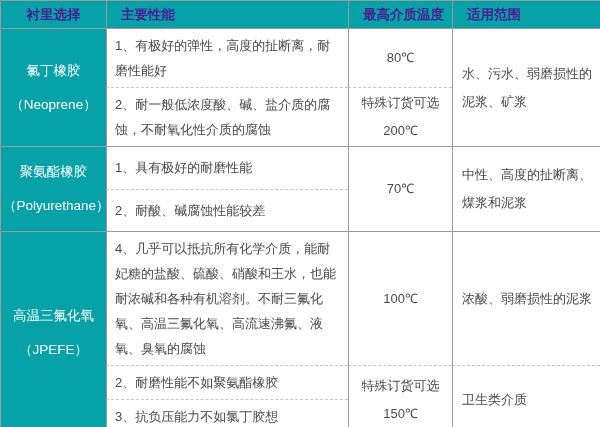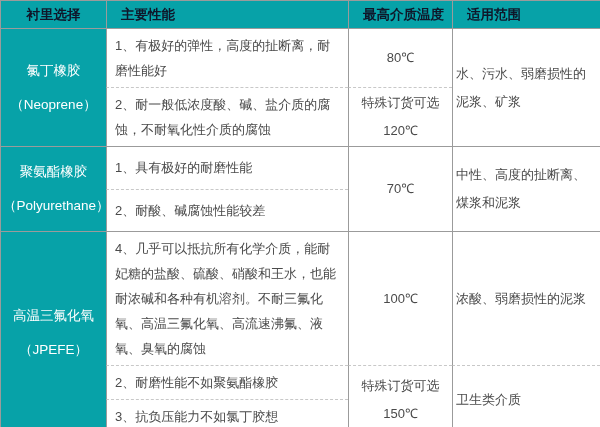--- a/index.html
+++ b/index.html
@@ -20,21 +20,21 @@
     border-bottom: 1px solid #9b9b9b;
   }
   th, td {
     border-left: 1px solid #9b9b9b;
     border-top: 1px solid #9b9b9b;
     box-sizing: border-box;
     overflow: hidden;
   }
   th {
     background: #07a2a8;
-    color: #0f172a;
+    color: #4c1d95;
     font-size: 13.5px;
     font-weight: bold;
     text-align: left;
     height: 28px;
     padding: 0 4px 0 14px;
     vertical-align: middle;
   }
   th.c1 { text-align: center; padding: 0 2px; }
   td {
     font-size: 13px;
@@ -53,21 +53,21 @@
     padding: 4px 6px 4px 8px;
     line-height: 25px;
     text-align: left;
   }
   td.temp {
     text-align: center;
     line-height: 28px;
     padding: 0 4px;
   }
   td.app {
-    padding: 4px 6px 4px 3px;
+    padding: 4px 6px 4px 9px;
     line-height: 28px;
     text-align: left;
   }
   td.dash { border-top: 1px dashed #c8c8c8; }
 </style>
 </head>
 <body>
 
 <div class="page">
   <table class="spec">
@@ -96,21 +96,21 @@
         <td class="temp">
           <div>80℃</div>
           <div></div>
         </td>
         <td class="app" rowspan="2">水、污水、弱磨损性的泥浆、矿浆</td>
       </tr>
       <tr style="height:50px">
         <td class="perf dash">2、耐一般低浓度酸、碱、盐介质的腐蚀，不耐氧化性介质的腐蚀</td>
         <td class="temp dash">
           <div>特殊订货可选</div>
-          <div>120℃</div>
+          <div>200℃</div>
         </td>
       </tr>
 
       <tr style="height:25px">
         <td class="mat" rowspan="2">
           <div class="mat-cn">聚氨酯橡胶</div>
           <div class="mat-en">（Polyurethane）</div>
         </td>
         <td class="perf">1、具有极好的耐磨性能</td>
         <td class="temp" rowspan="2">

